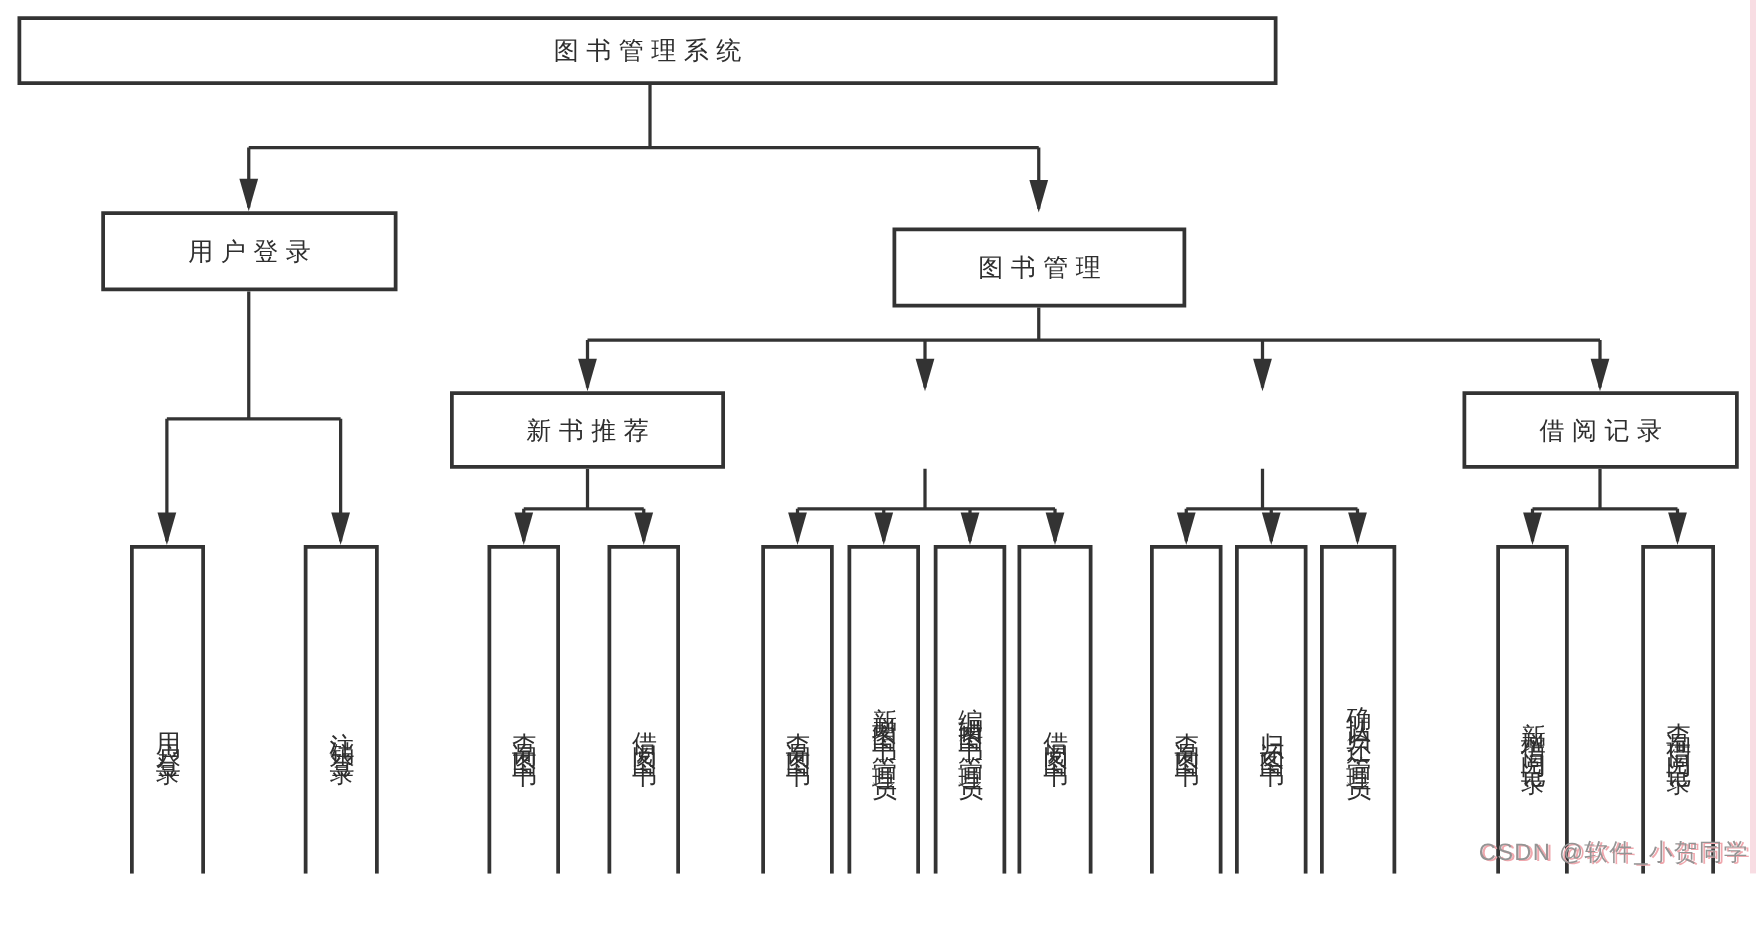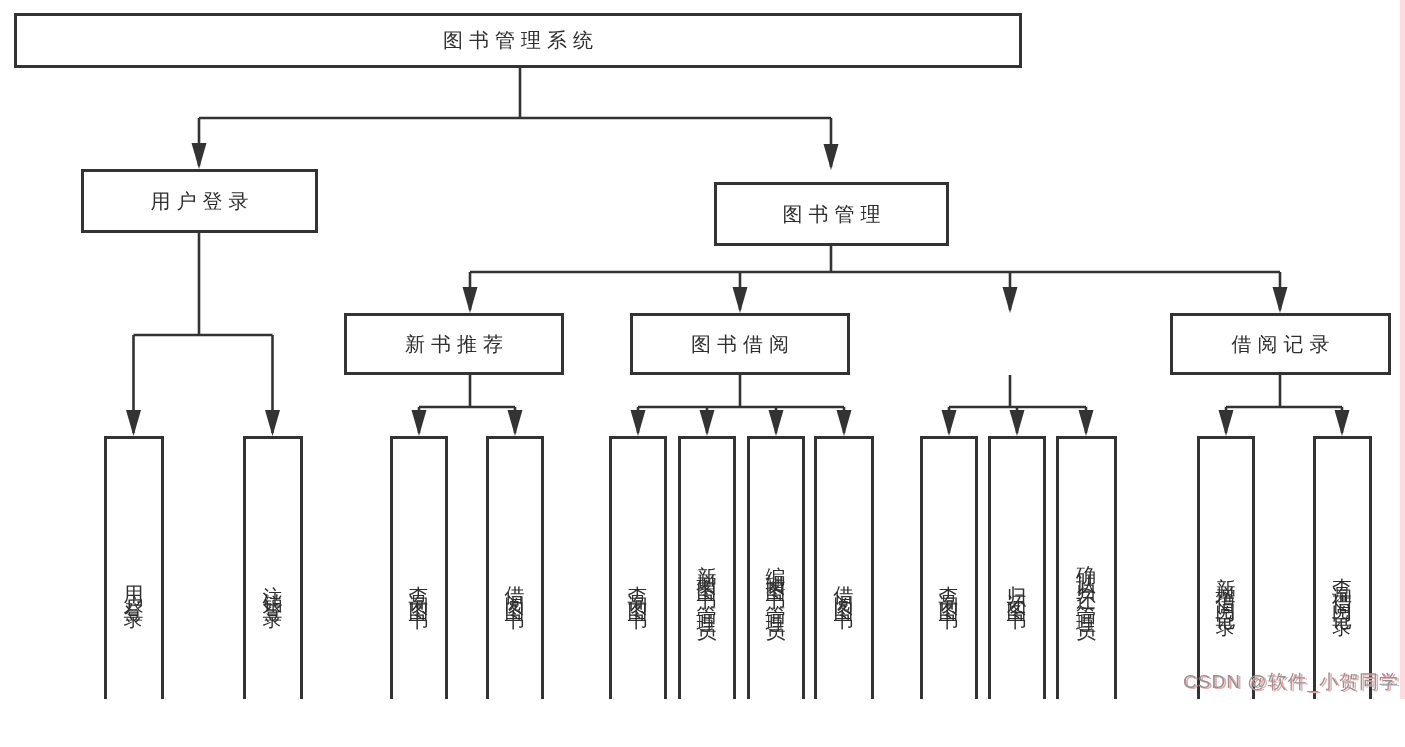--- a/index.html
+++ b/index.html
@@ -108,22 +108,21 @@
       <polygon points="1218.5,410 1233.5,410 1226,436"></polygon>
       <polygon points="1334.5,410 1349.5,410 1342,436"></polygon>
     </g>
   </svg>
 
   <div class="box" style="left:14px;top:13px;width:1008px;height:55px;">图书管理系统</div>
 
   <div class="box" style="left:81px;top:169px;width:237px;height:64px;">用户登录</div>
   <div class="box" style="left:714px;top:170px;width:235px;height:64px;margin-top:12px;">图书管理</div>
 
-  <div class="box" style="left:344px;top:313px;width:220px;height:62px;">新书推荐</div>
-  <div class="box" style="left:630px;top:313px;width:220px;height:62px;">图书借阅</div>
+  <div class="box" style="left:360px;top:313px;width:220px;height:62px;">新书推荐</div>
   <div class="box" style="left:1170px;top:313px;width:221px;height:62px;">借阅记录</div>
 
   <div class="vbox" style="left:104px;top:436px;width:60px;height:300px;">
     <span>用户登录</span>
   </div>
   <div class="vbox" style="left:243px;top:436px;width:60px;height:300px;">
     <span>注销登录</span>
   </div>
 
   <div class="vbox" style="left:390px;top:436px;width:58px;height:300px;">

